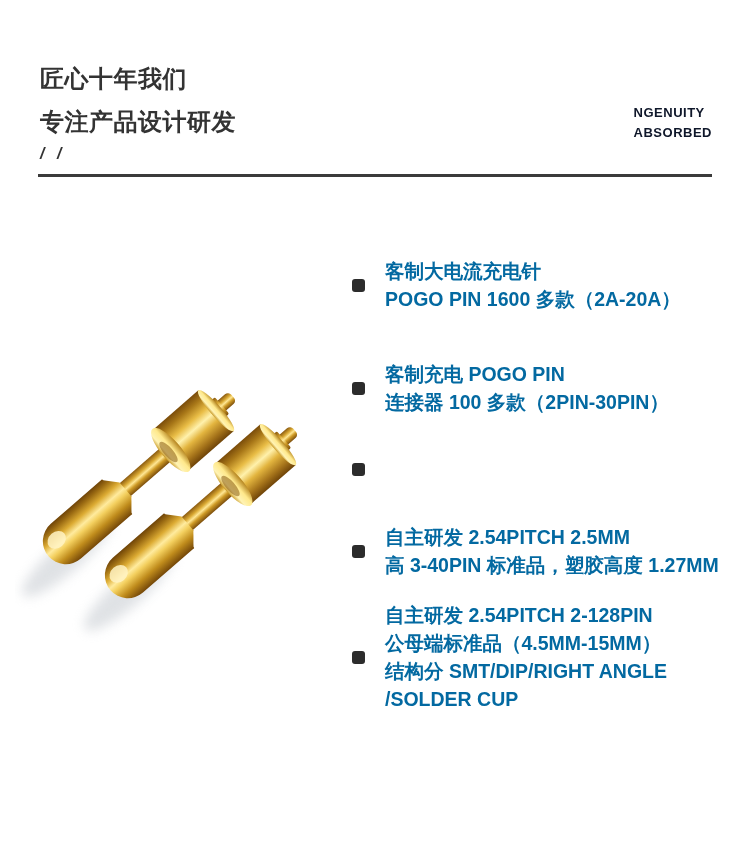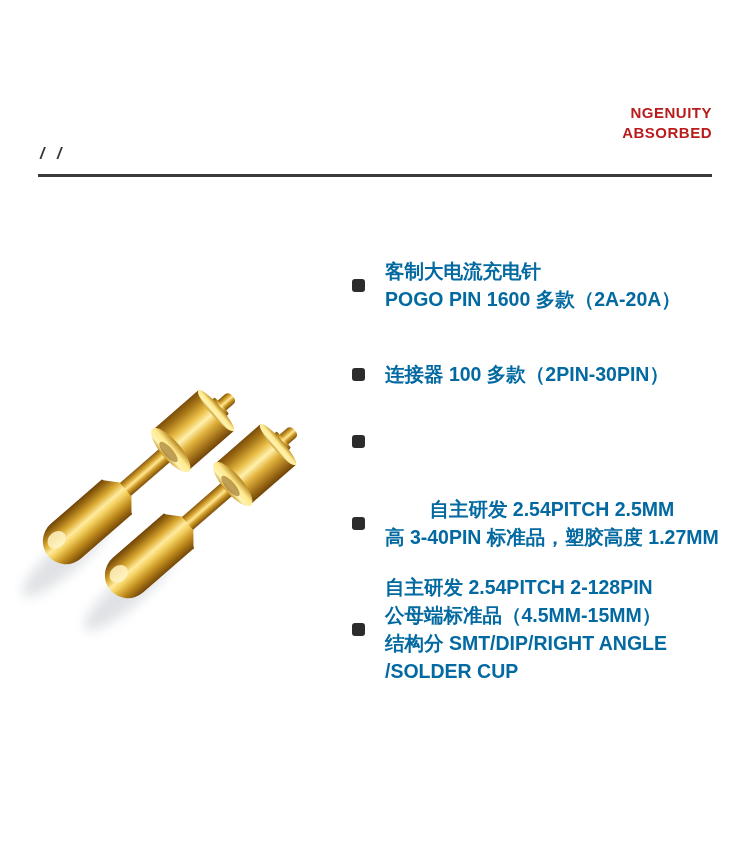--- a/index.html
+++ b/index.html
@@ -30,24 +30,23 @@
     font-size: 16px;
     font-weight: 700;
     font-style: italic;
     color: #333333;
     letter-spacing: 4px;
   }
   .tagline {
     position: absolute;
     right: 38px;
     top: 103px;
-    text-align: right;
-    font-size: 15px;
-    font-weight: 700;
-    color: #b91c1c;
+    font-size: 13px;
+    font-weight: 700;
+    color: #0f172a;
     line-height: 20px;
     letter-spacing: 0.5px;
   }
   .divider {
     position: absolute;
     left: 38px;
     top: 174px;
     width: 674px;
     height: 3px;
     background: #3b3b3b;
@@ -63,21 +62,21 @@
     position: absolute;
     left: 352px;
     top: 257px;
     width: 380px;
   }
   .feature {
     display: flex;
     align-items: center;
     margin-bottom: 47px;
   }
-  .feature.tight { margin-bottom: 22px; text-align: center; }
+  .feature.tight { margin-bottom: 22px; }
   .feature:last-child { margin-bottom: 11px; }
   .bullet {
     flex: 0 0 13px;
     width: 13px;
     height: 13px;
     border-radius: 3px;
     background: #2c2c2c;
     margin-right: 20px;
   }
   .ftext {
@@ -86,20 +85,24 @@
     color: #0369a1;
     line-height: 28px;
     white-space: nowrap;
   }
 </style>
 </head>
 <body>
 
 <div class="page">
 
+  <div class="title">
+    <div>匠心十年我们</div>
+    <div>专注产品设计研发</div>
+  </div>
 
   <div class="slashes">/ /</div>
 
   <div class="tagline">
     <div>NGENUITY</div>
     <div>ABSORBED</div>
   </div>
 
   <div class="divider"></div>
 
@@ -166,20 +169,21 @@
       <span class="bullet"></span>
       <div class="ftext">
         <div>客制大电流充电针</div>
         <div>POGO PIN 1600 多款（2A-20A）</div>
       </div>
     </div>
 
     <div class="feature">
       <span class="bullet"></span>
       <div class="ftext">
+        <div>客制充电 POGO PIN</div>
         <div>连接器 100 多款（2PIN-30PIN）</div>
       </div>
     </div>
 
     <div class="feature">
       <span class="bullet"></span>
     </div>
 
     <div class="feature tight">
       <span class="bullet"></span>

